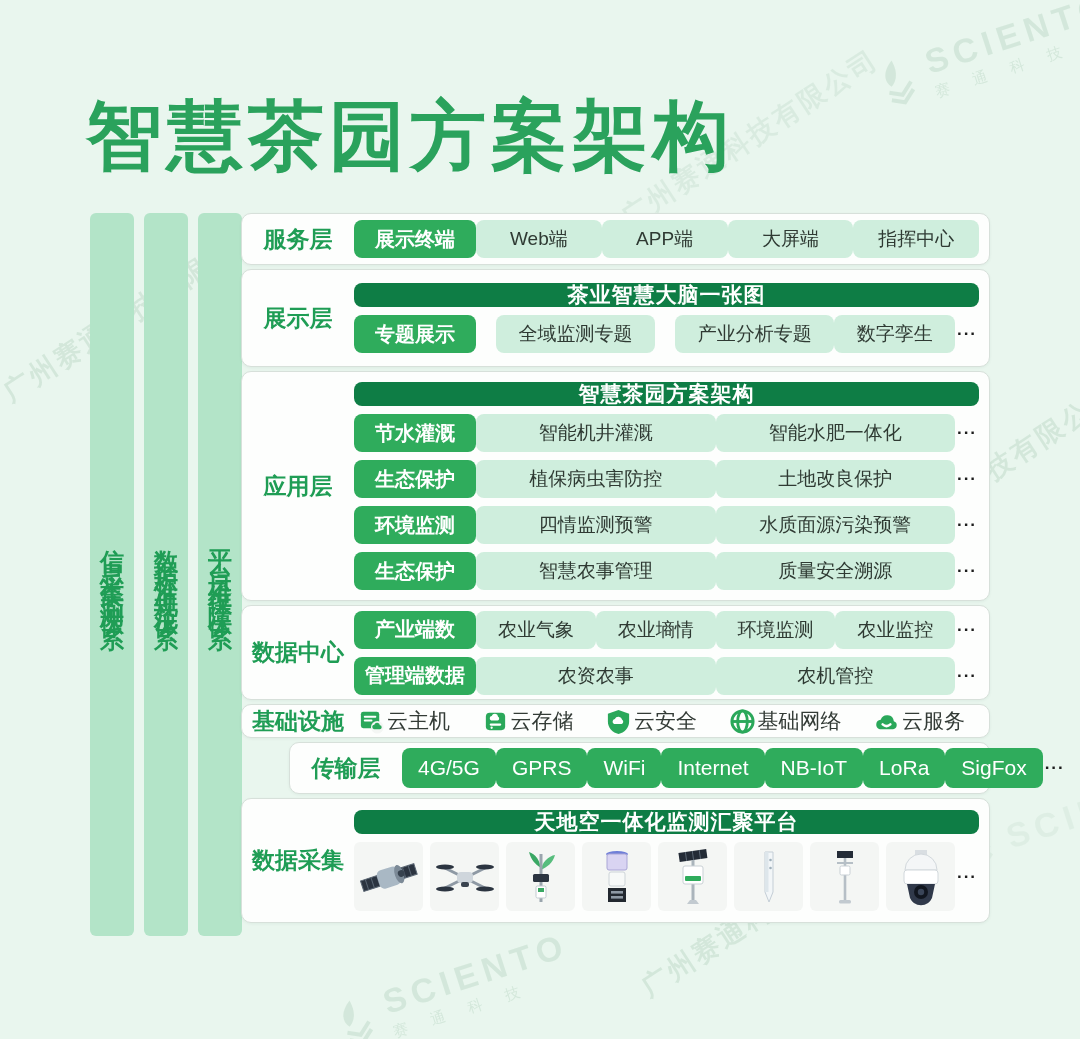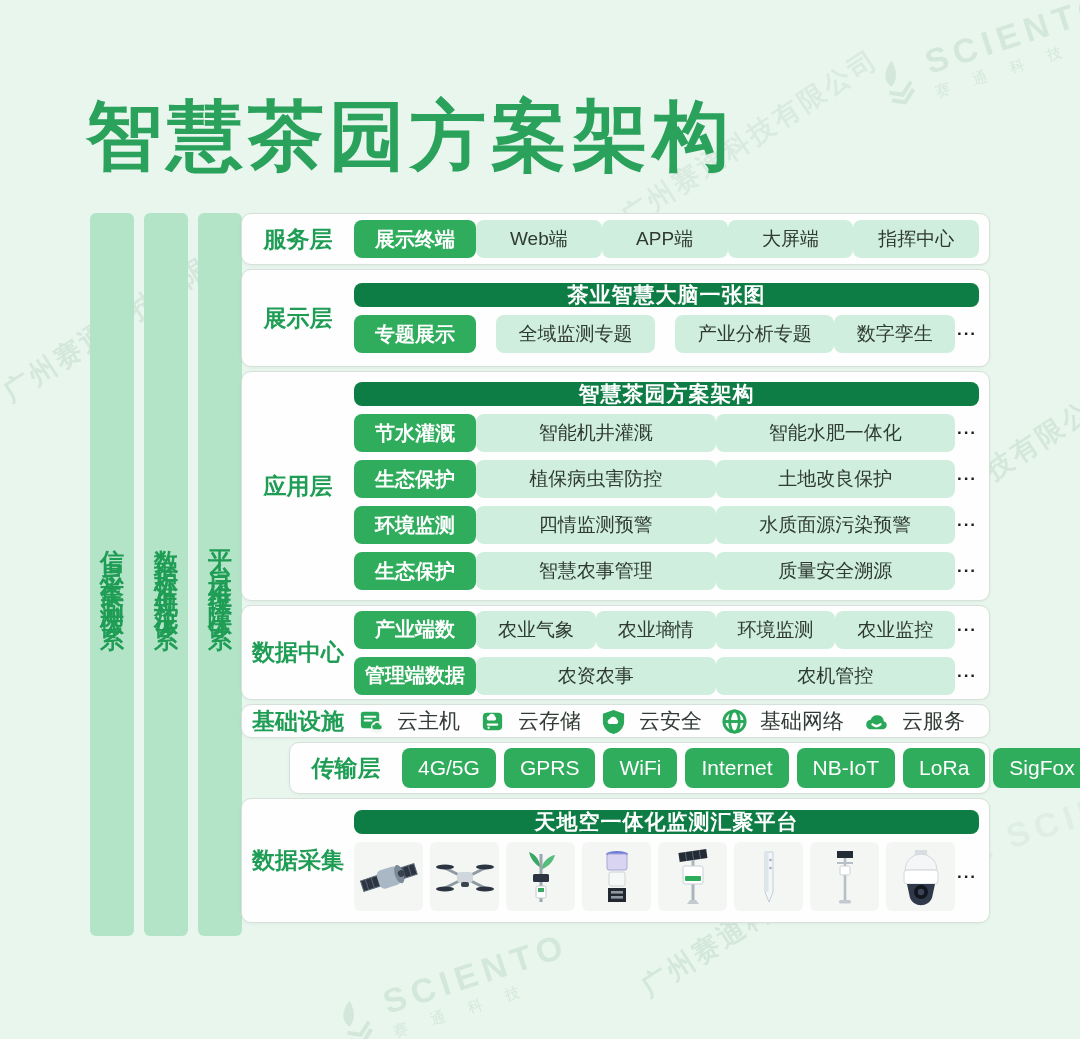--- a/index.html
+++ b/index.html
@@ -76,31 +76,31 @@
     display:flex; align-items:center; justify-content:center;
     font-size:21px; font-weight:700; letter-spacing:1px;
   }
   .more {
     flex:0 0 24px; text-align:center; color:#1c1c1c;
     font-size:17px; font-weight:800; letter-spacing:1px; white-space:nowrap;
   }
 
   
   .infra-row { display:flex; align-items:center; justify-content:space-between; padding:0 14px 0 4px; }
-  .infra-item { display:flex; align-items:center; gap:12px; }
+  .infra-item { display:flex; align-items:center; gap:2px; }
   .infra-item svg { width:27px; height:27px; display:block; }
   .infra-item .lbl { font-size:21px; color:#333b36; white-space:nowrap; }
 
   
   .btn-net {
     flex:0 0 auto; height:40px; background:#2fac5c; color:#fff; border-radius:8px;
     display:flex; align-items:center; justify-content:center;
     padding:0 16px; font-size:21px; font-weight:500; white-space:nowrap;
   }
-  .p-transport .row { gap:8px; }
+  .p-transport .row { gap:0; }
 
   
   .tiles { display:flex; gap:7px; align-items:stretch; }
   .tile {
     flex:1 1 0; height:69px; background:#f4f6f4; border-radius:6px;
     display:flex; align-items:center; justify-content:center; overflow:hidden;
   }
   .tile svg { width:60px; height:62px; display:block; }
 
   

